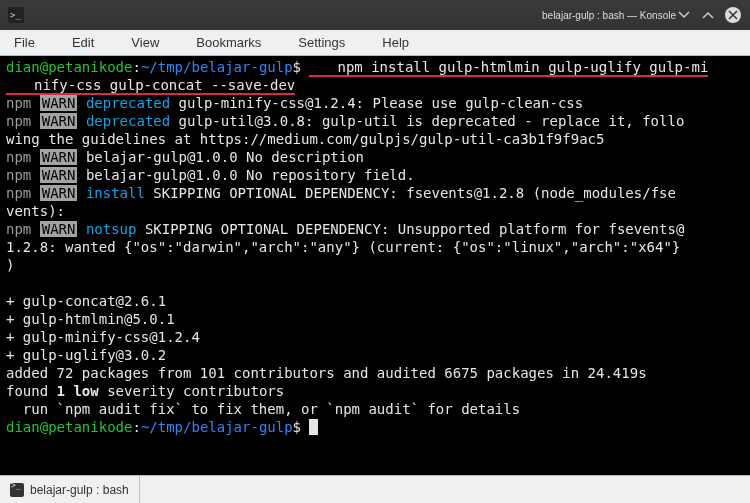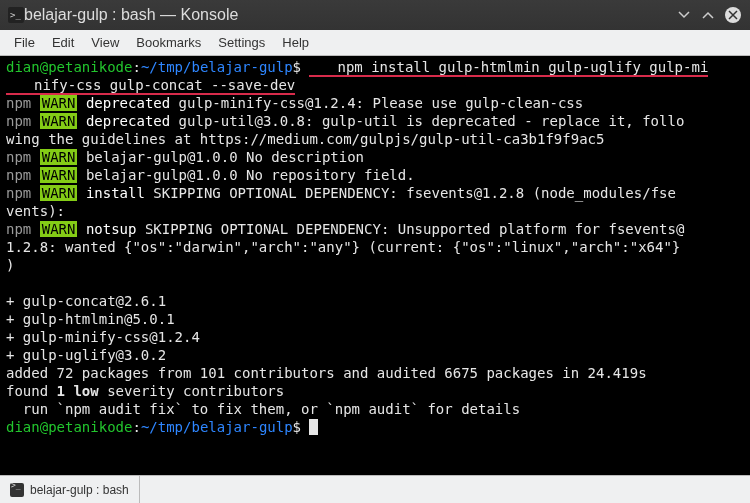--- a/index.html
+++ b/index.html
@@ -21,36 +21,36 @@
       color: #ddd;
       font-size: 12px;
     }
     .titlebar-left {
       display: flex;
       align-items: center;
       gap: 4px;
     }
     .titlebar-title {
       flex: 1;
-      text-align: left;
-      font-size: 16px;
+      text-align: right;
+      font-size: 10px;
     }
     .titlebar-controls {
       display: flex;
       gap: 8px;
       align-items: center;
     }
     .titlebar-controls svg { display: block; }
     .menubar {
       height: 26px;
       background: #eff0f1;
       display: flex;
       align-items: center;
       padding: 0 8px;
-      gap: 5px;
+      gap: 25px;
       font-size: 13px;
       color: #333;
       border-bottom: 1px solid #bbb;
       text-align: right;
     }
     .menubar span { padding: 3px 6px; cursor: default; }
     .terminal {
       flex: 1;
       background: #000;
       padding: 2px 6px;
@@ -58,22 +58,22 @@
       font-size: 14px;
       line-height: 18px;
       white-space: pre-wrap;
       word-break: break-all;
       overflow: hidden;
     }
     .g { color: #22c52d; } 
     .b { color: #2e86ff; } 
     .w { color: #e6e6e6; } 
     .gx { color: #9a9a9a; } 
-    .y { color: #ffffff; } 
-    .wbg { background: #84cc16; color: #000; padding: 0 2px; }
+    .y { color: #0ea5e9; } 
+    .wbg { background: #a3a3a3; color: #000; padding: 0 2px; }
     .underline { border-bottom: 2px solid #d82b4b; padding-left: 28px; }
     .cursor {
       display: inline-block;
       width: 9px;
       height: 16px;
       background: #e6e6e6;
       vertical-align: text-bottom;
     }
     .tabbar {
       height: 28px;

